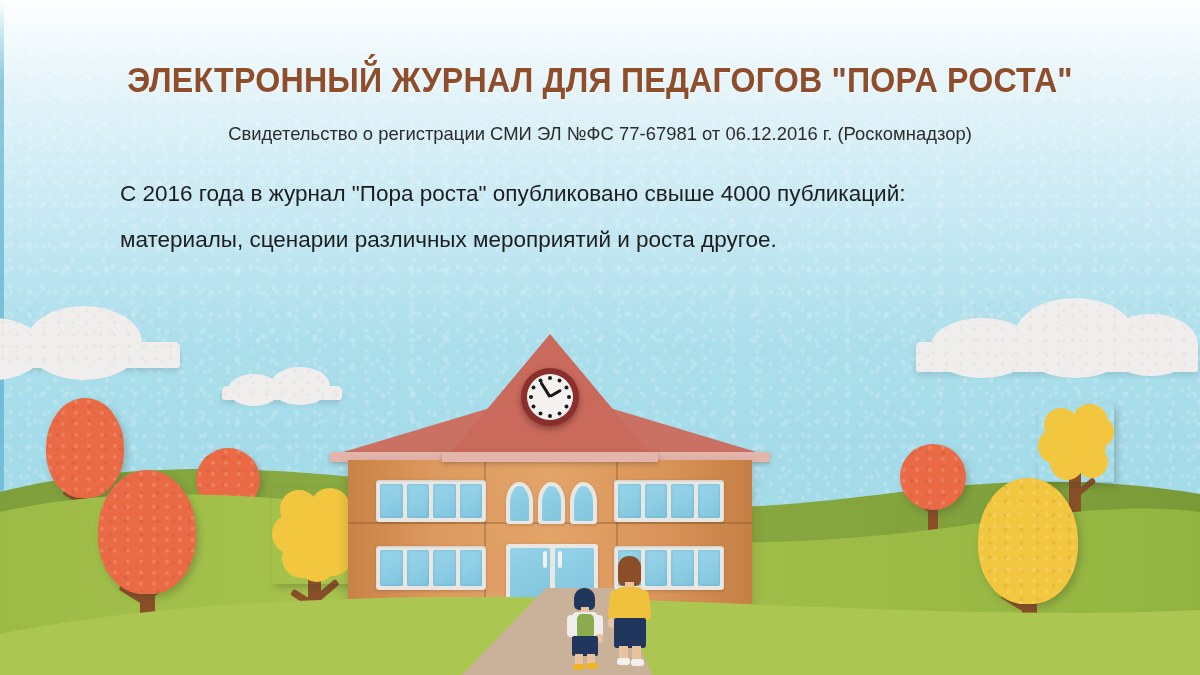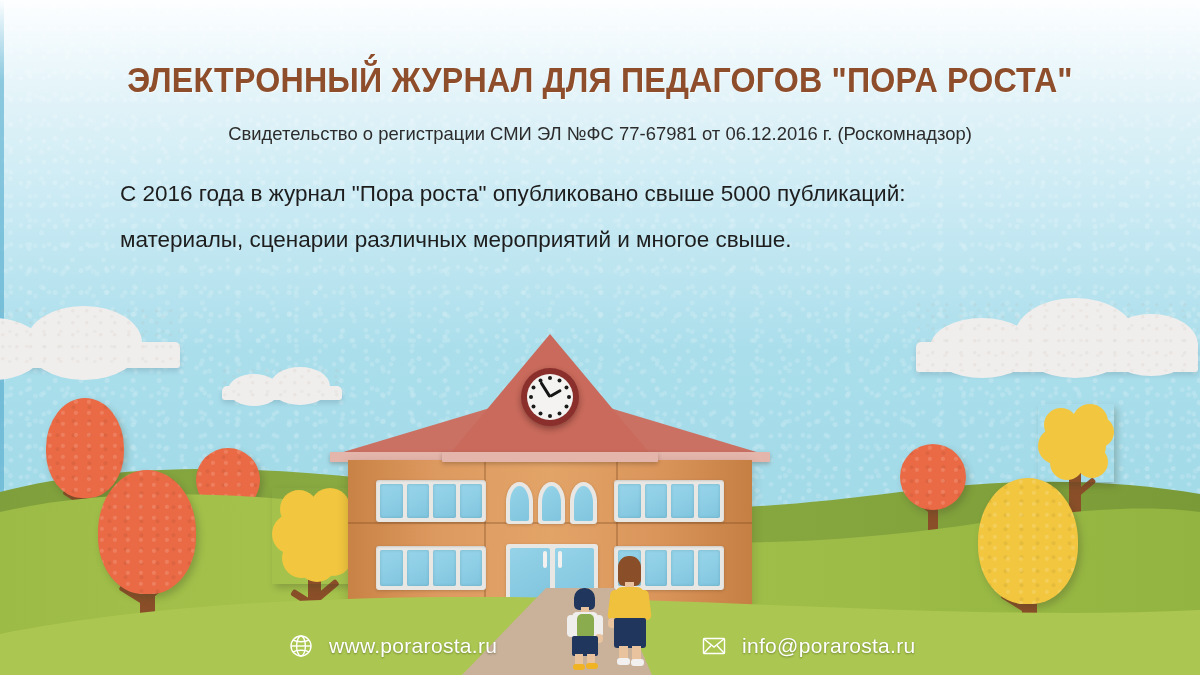--- a/index.html
+++ b/index.html
@@ -540,43 +540,20 @@
     <span class="fpart" style="left:13px; top:66px; width:8px; height:12px; background:#e8c39e;"></span>
     <span class="fpart" style="left:25px; top:66px; width:8px; height:12px; background:#e8c39e;"></span>
     <span class="fpart" style="left:11px; top:76px; width:12px; height:6px; background:#f0b323; border-radius:3px;"></span>
     <span class="fpart" style="left:24px; top:75px; width:12px; height:6px; background:#f0b323; border-radius:3px;"></span>
   </div>
 
   <div class="textblock">
     <h1 class="title">ЭЛЕКТРОННЫЙ́ ЖУРНАЛ ДЛЯ ПЕДАГОГОВ "ПОРА РОСТА"</h1>
     <p class="subtitle">Свидетельство о регистрации СМИ ЭЛ №ФС 77-67981 от 06.12.2016 г. (Роскомнадзор)</p>
     <div class="bodycopy">
-      <span class="ln">С 2016 года в журнал "Пора роста" опубликовано свыше 5000 публикаций:</span>
-      <span class="ln">материалы, сценарии различных мероприятий и многое свыше.</span>
-    </div>
-  </div>
-
-  <div class="footer" style="left:287px; top:632px;">
-    <span class="glyph">
-      <svg width="26" height="26" viewBox="0 0 26 26" fill="none" stroke="#ffffff" stroke-width="1.4">
-        <circle cx="13" cy="13" r="10"></circle>
-        <ellipse cx="13" cy="13" rx="4.4" ry="10"></ellipse>
-        <line x1="3" y1="13" x2="23" y2="13"></line>
-        <path d="M5.2 7.2 C8.5 9.2 17.5 9.2 20.8 7.2"></path>
-        <path d="M5.2 18.8 C8.5 16.8 17.5 16.8 20.8 18.8"></path>
-      </svg>
-    </span>
-    <span>www.porarosta.ru</span>
-  </div>
-
-  <div class="footer" style="left:700px; top:632px;">
-    <span class="glyph">
-      <svg width="26" height="26" viewBox="0 0 26 26" fill="none" stroke="#ffffff" stroke-width="1.4">
-        <rect x="2.5" y="5.5" width="21" height="15" rx="1"></rect>
-        <path d="M2.5 5.5 L13 14 L23.5 5.5"></path>
-        <path d="M2.5 20.5 L10 12.6"></path>
-        <path d="M23.5 20.5 L16 12.6"></path>
-      </svg>
-    </span>
-    <span>info@porarosta.ru</span>
-  </div>
+      <span class="ln">С 2016 года в журнал "Пора роста" опубликовано свыше 4000 публикаций:</span>
+      <span class="ln">материалы, сценарии различных мероприятий и роста другое.</span>
+    </div>
+  </div>
+
+
 
 </div>
 
 </body></html>

